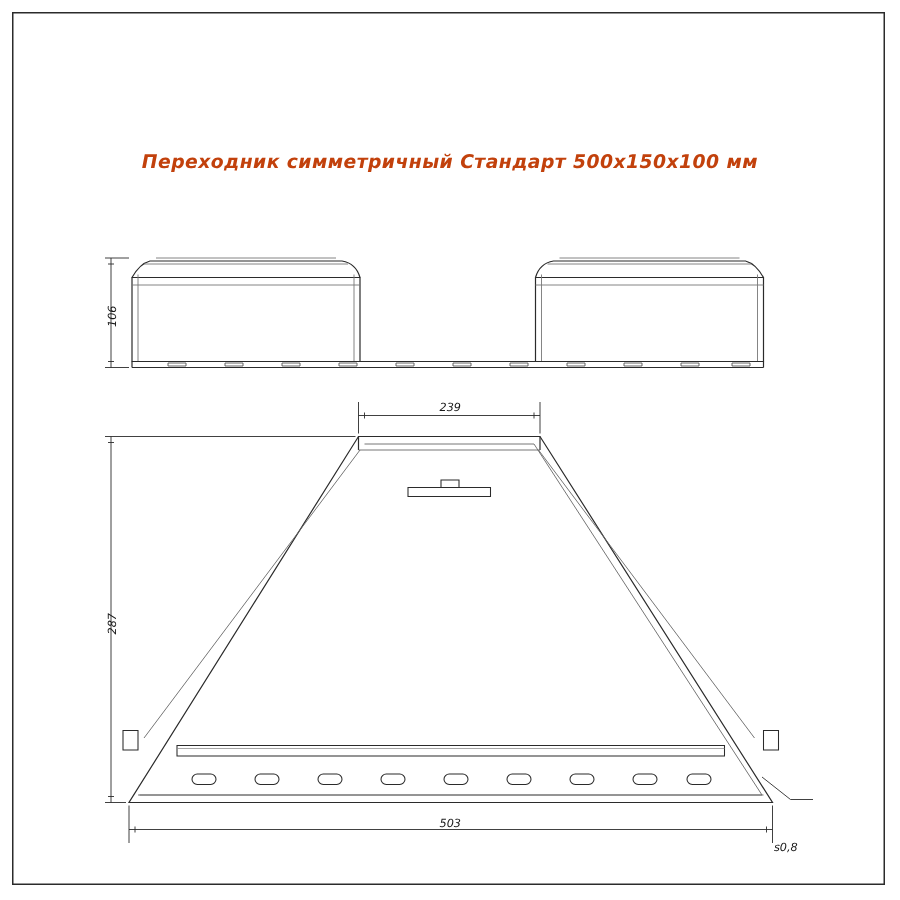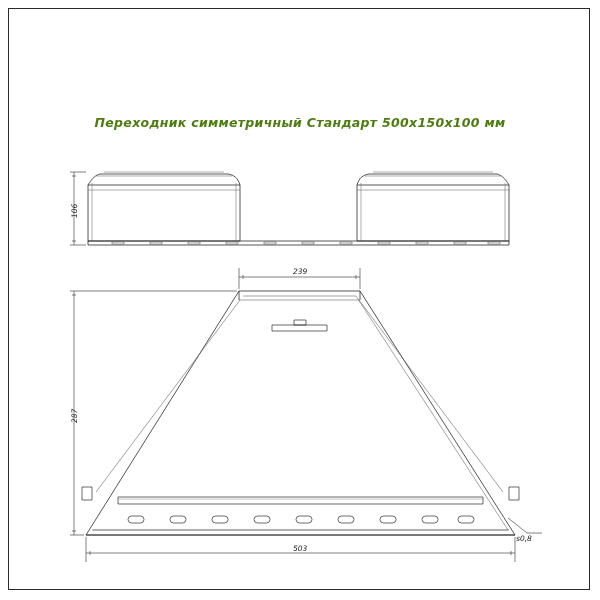--- a/index.html
+++ b/index.html
@@ -24,29 +24,29 @@
     left: 8px;
     top: 8px;
     width: 582px;
     height: 582px;
     border: 1px solid #2b2b2b;
     box-sizing: border-box;
   }
   .title {
     position: absolute;
     left: 0;
-    top: 115px;
+    top: 100px;
     width: 600px;
     text-align: center;
     font-family: "DejaVu Sans", sans-serif;
     font-style: italic;
     font-weight: bold;
     font-size: 12.5px;
     letter-spacing: 0.3px;
-    color: #4d7c0f;
+    color: #c2410c;
     white-space: nowrap;
   }
   svg.draw {
     position: absolute;
     left: 0;
     top: 0;
     width: 600px;
     height: 600px;
   }
   .dimtext {
@@ -187,15 +187,15 @@
   </svg>
 
   <div class="dimtext rot" style="left:70px; top:218px;">106</div>
 
   <div class="dimtext" style="left:293px; top:267px;">239</div>
 
   <div class="dimtext rot" style="left:70px; top:423px;">287</div>
 
   <div class="dimtext" style="left:293px; top:544px;">503</div>
 
-  <div class="dimtext" style="left:516px; top:534px;">s0,8</div>
+  <div class="dimtext" style="left:516px; top:560px;">s0,8</div>
 
 </div>
 
 </body></html>

